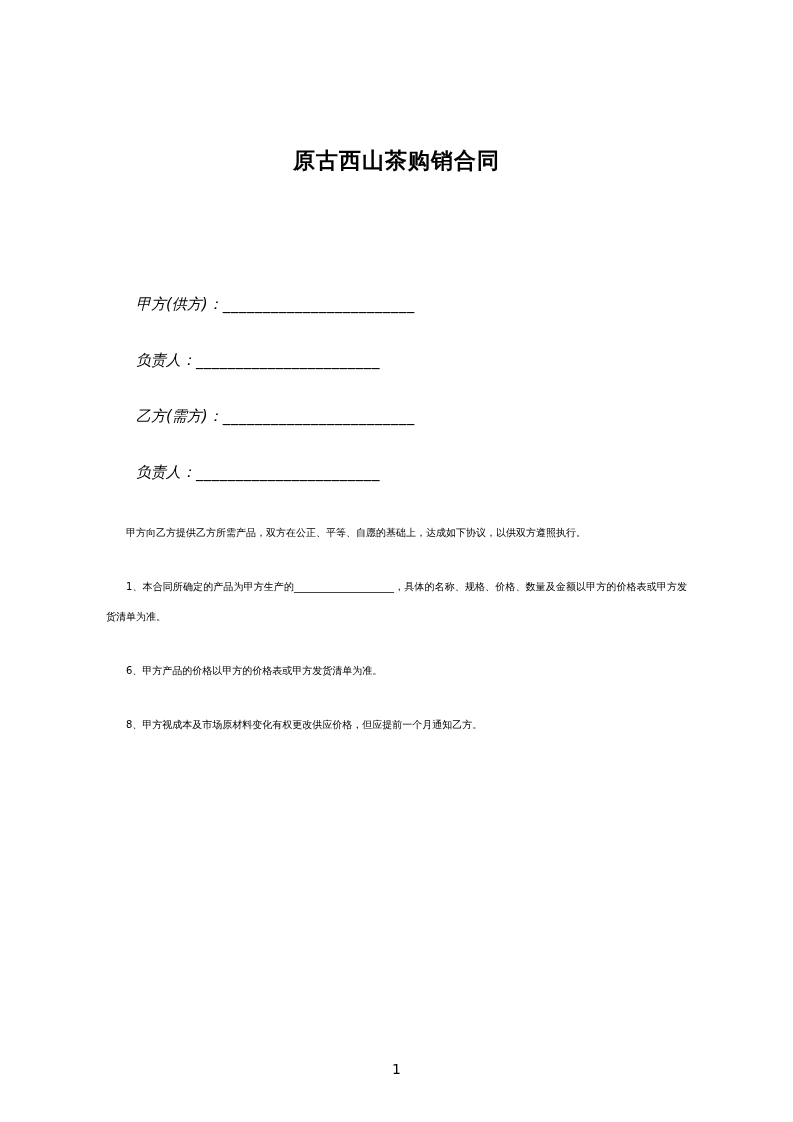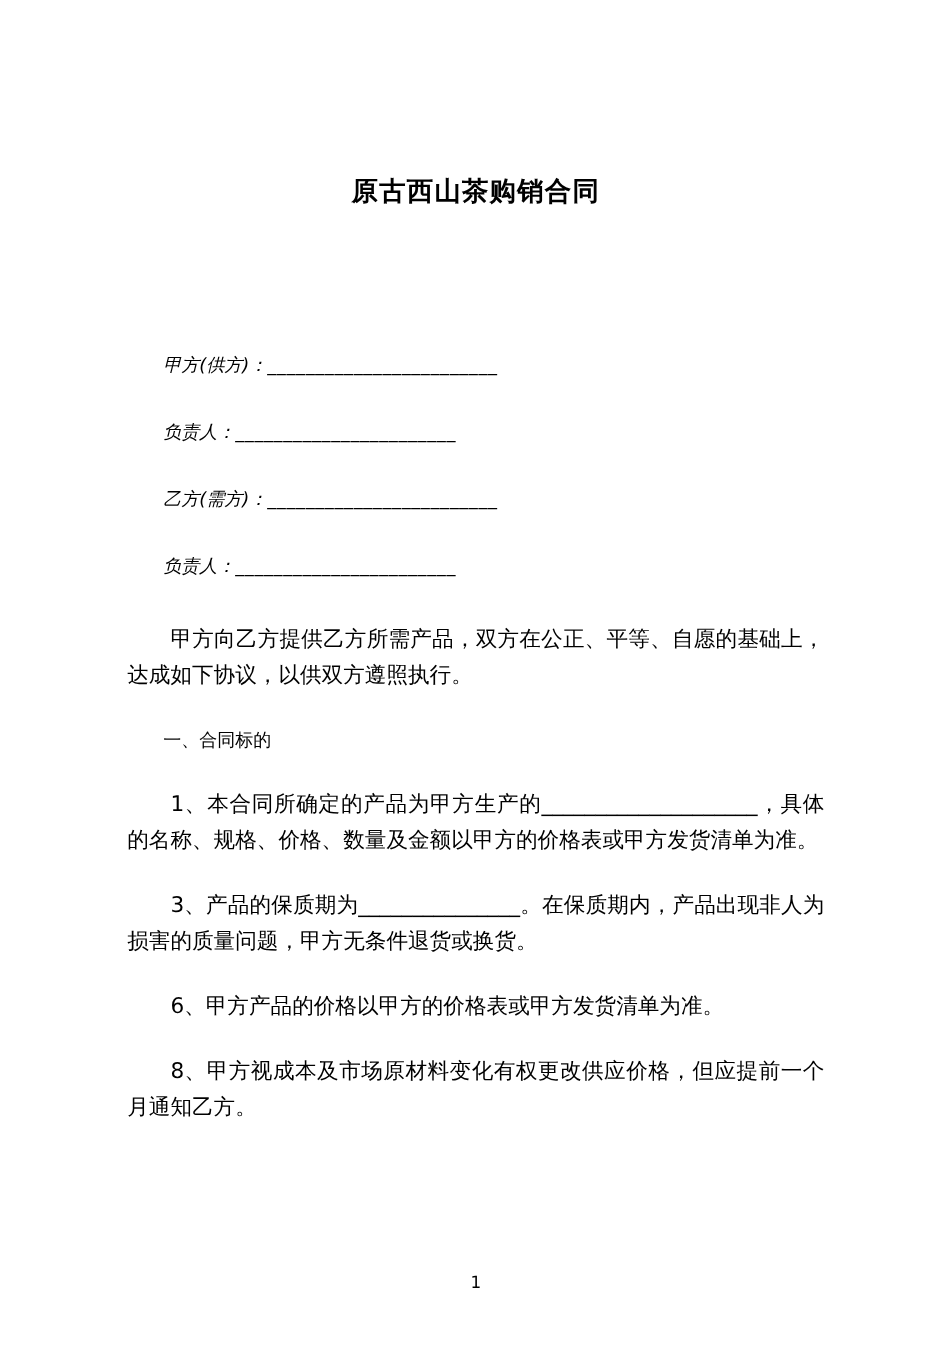--- a/index.html
+++ b/index.html
@@ -34,21 +34,21 @@
   .field-row {
     font-size: 15px;
     line-height: 20px;
     margin: 0 0 36px 30px;
     white-space: nowrap;
   }
   .field-row .blank {
     letter-spacing: 0.5px;
   }
   .para {
-    font-size: 18px;
+    font-size: 10px;
     line-height: 30px;
     margin: 0 0 24px 0;
     text-indent: 2em;
     text-align: justify;
   }
   .heading {
     font-size: 15px;
     line-height: 30px;
     margin: 0 0 24px 0;
     text-indent: 2em;
@@ -80,26 +80,24 @@
     <div class="field-row">
       <span>乙方(需方)：</span><span class="blank">________________________</span>
     </div>
     <div class="field-row">
       <span>负责人：</span><span class="blank">_______________________</span>
     </div>
   </div>
 
   <p class="para">甲方向乙方提供乙方所需产品，双方在公正、平等、自愿的基础上，达成如下协议，以供双方遵照执行。</p>
 
-  <p class="heading">一、合同标的</p>
 
   <p class="para">1、本合同所确定的产品为甲方生产的____________________，具体的名称、规格、价格、数量及金额以甲方的价格表或甲方发货清单为准。</p>
 
 
-  <p class="para">3、产品的保质期为_______________。在保质期内，产品出现非人为损害的质量问题，甲方无条件退货或换货。</p>
 
 
   <p class="para">6、甲方产品的价格以甲方的价格表或甲方发货清单为准。</p>
 
   <p class="para">8、甲方视成本及市场原材料变化有权更改供应价格，但应提前一个月通知乙方。</p>
 
   <div class="page-number">1</div>
 
 </div>
 

